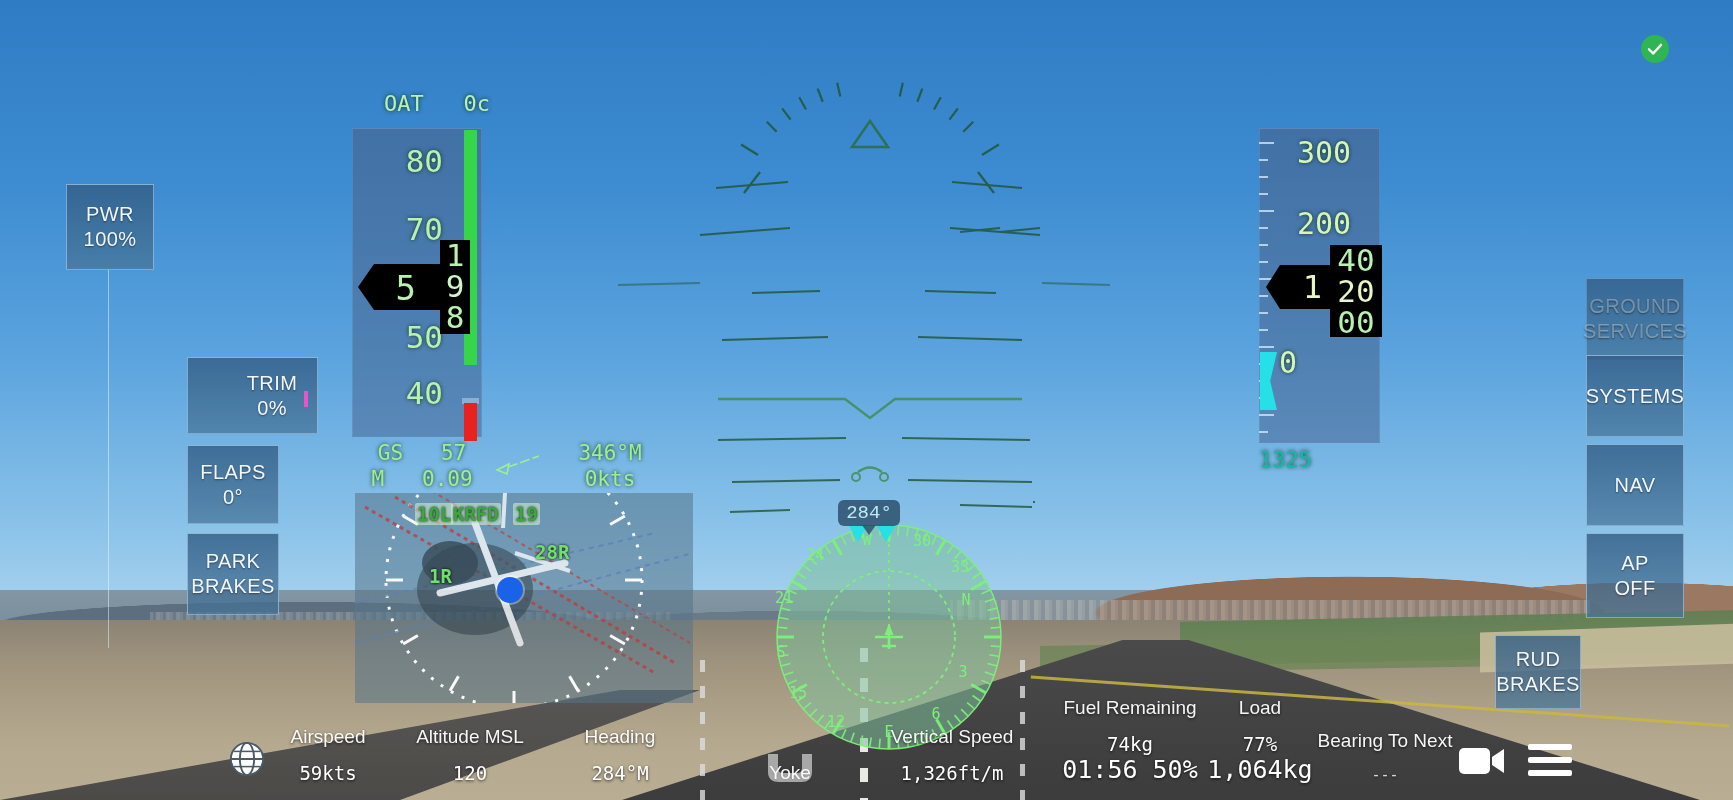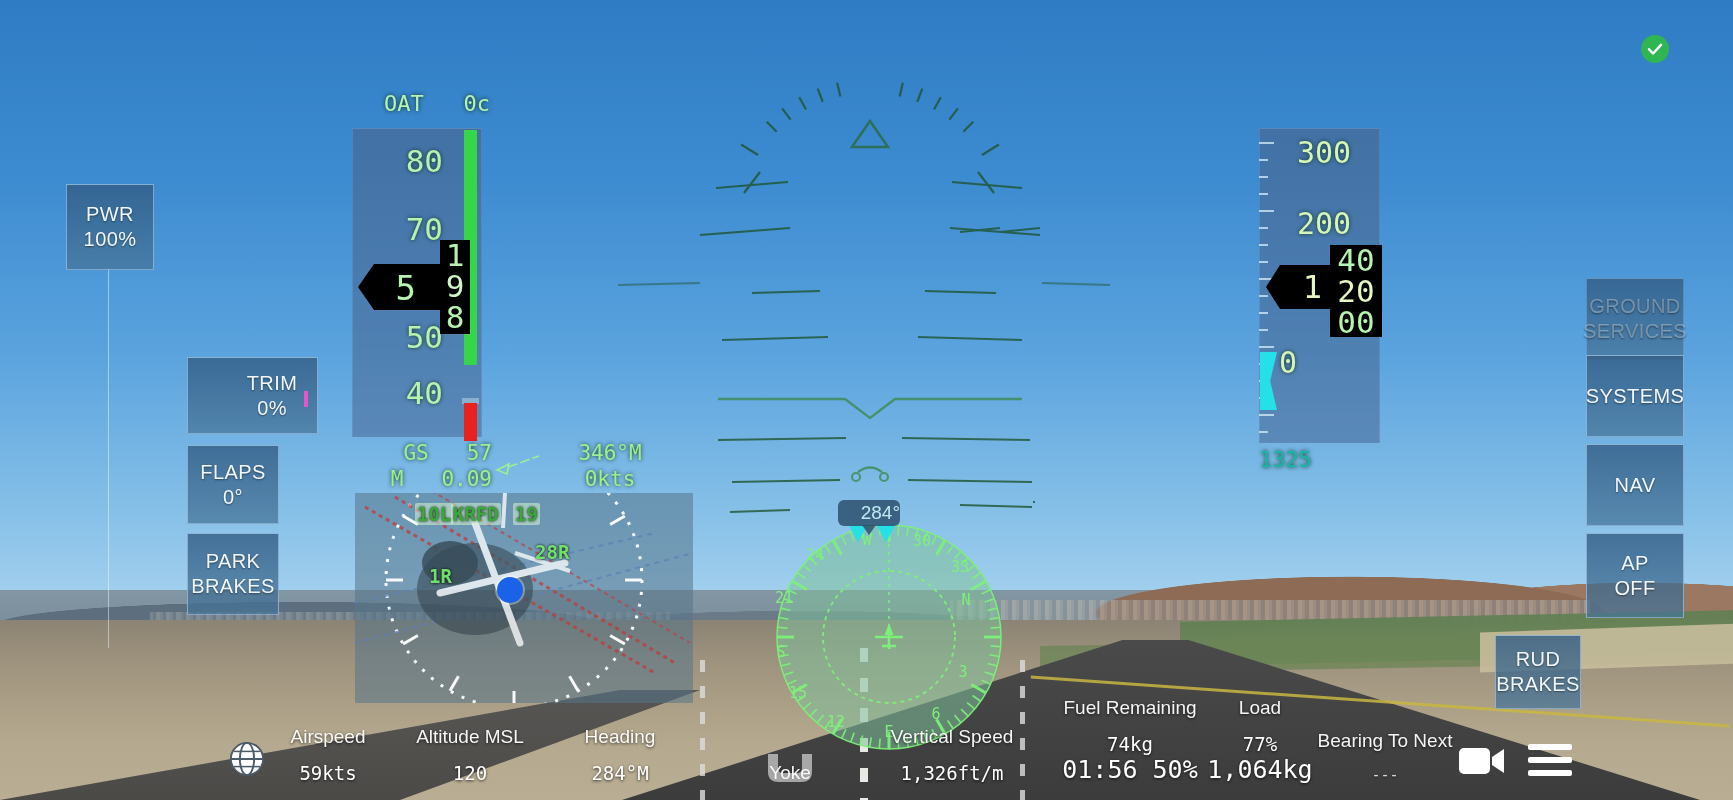--- a/index.html
+++ b/index.html
@@ -121,21 +121,21 @@
     color:#b8f2b0;font-family:"DejaVu Sans Mono", monospace;
   }
   #airspeed-roller{left:440px;top:240px;width:30px;height:94px;font-size:31px;line-height:31px;}
   #airspeed-roller div{height:31px;}
   .oat{
     position:absolute;left:372px;top:91px;width:130px;text-align:center;
     color:#b8f2b0;font-size:22px;font-family:"DejaVu Sans Mono", monospace;
     text-shadow:0 0 4px rgba(0,40,0,.9);
   }
   .gs-block{
-    position:absolute;left:352px;top:440px;width:140px;text-align:right;
+    position:absolute;left:352px;top:440px;width:140px;text-align:center;
     color:#9df08f;font-size:21px;line-height:26px;
     font-family:"DejaVu Sans Mono", monospace;text-shadow:0 0 4px rgba(0,40,0,.9);
   }
   .wind-block{
     position:absolute;left:540px;top:440px;width:140px;text-align:center;
     color:#9df08f;font-size:21px;line-height:26px;
     font-family:"DejaVu Sans Mono", monospace;text-shadow:0 0 4px rgba(0,40,0,.9);
   }
   .wind-arrow{position:absolute;left:495px;top:452px;width:50px;height:28px;}
 
@@ -179,21 +179,21 @@
     position:absolute;color:#6fe06a;font-size:19px;font-weight:bold;
     font-family:"DejaVu Sans Mono", monospace;text-shadow:0 0 3px #000;
   }
   .map-label.hi{background:rgba(215,245,210,.55);color:#3aa83a;padding:0 2px;border-radius:2px;}
 
   
   #compass{position:absolute;left:770px;top:518px;width:238px;height:238px;}
   .hdg-bug{
     position:absolute;left:838px;top:500px;width:62px;height:26px;
     background:rgba(46,80,110,.85);border-radius:6px;color:#bdeaf2;
-    font-size:19px;font-family:Liberation Sans, sans-serif;text-align:right;line-height:26px;
+    font-size:19px;font-family:Liberation Mono, monospace;text-align:center;line-height:26px;
   }
   .hdg-bug:after{
     content:"";position:absolute;left:24px;top:25px;width:0;height:0;
     border-left:7px solid transparent;border-right:7px solid transparent;border-top:10px solid rgba(46,80,110,.85);
   }
   .bug-cyanL,.bug-cyanR{position:absolute;top:524px;width:0;height:0;border-top:18px solid #25e0e6;}
   .bug-cyanL{left:848px;border-left:10px solid transparent;border-right:10px solid transparent;}
   .bug-cyanR{left:876px;border-left:10px solid transparent;border-right:10px solid transparent;}
 
   

